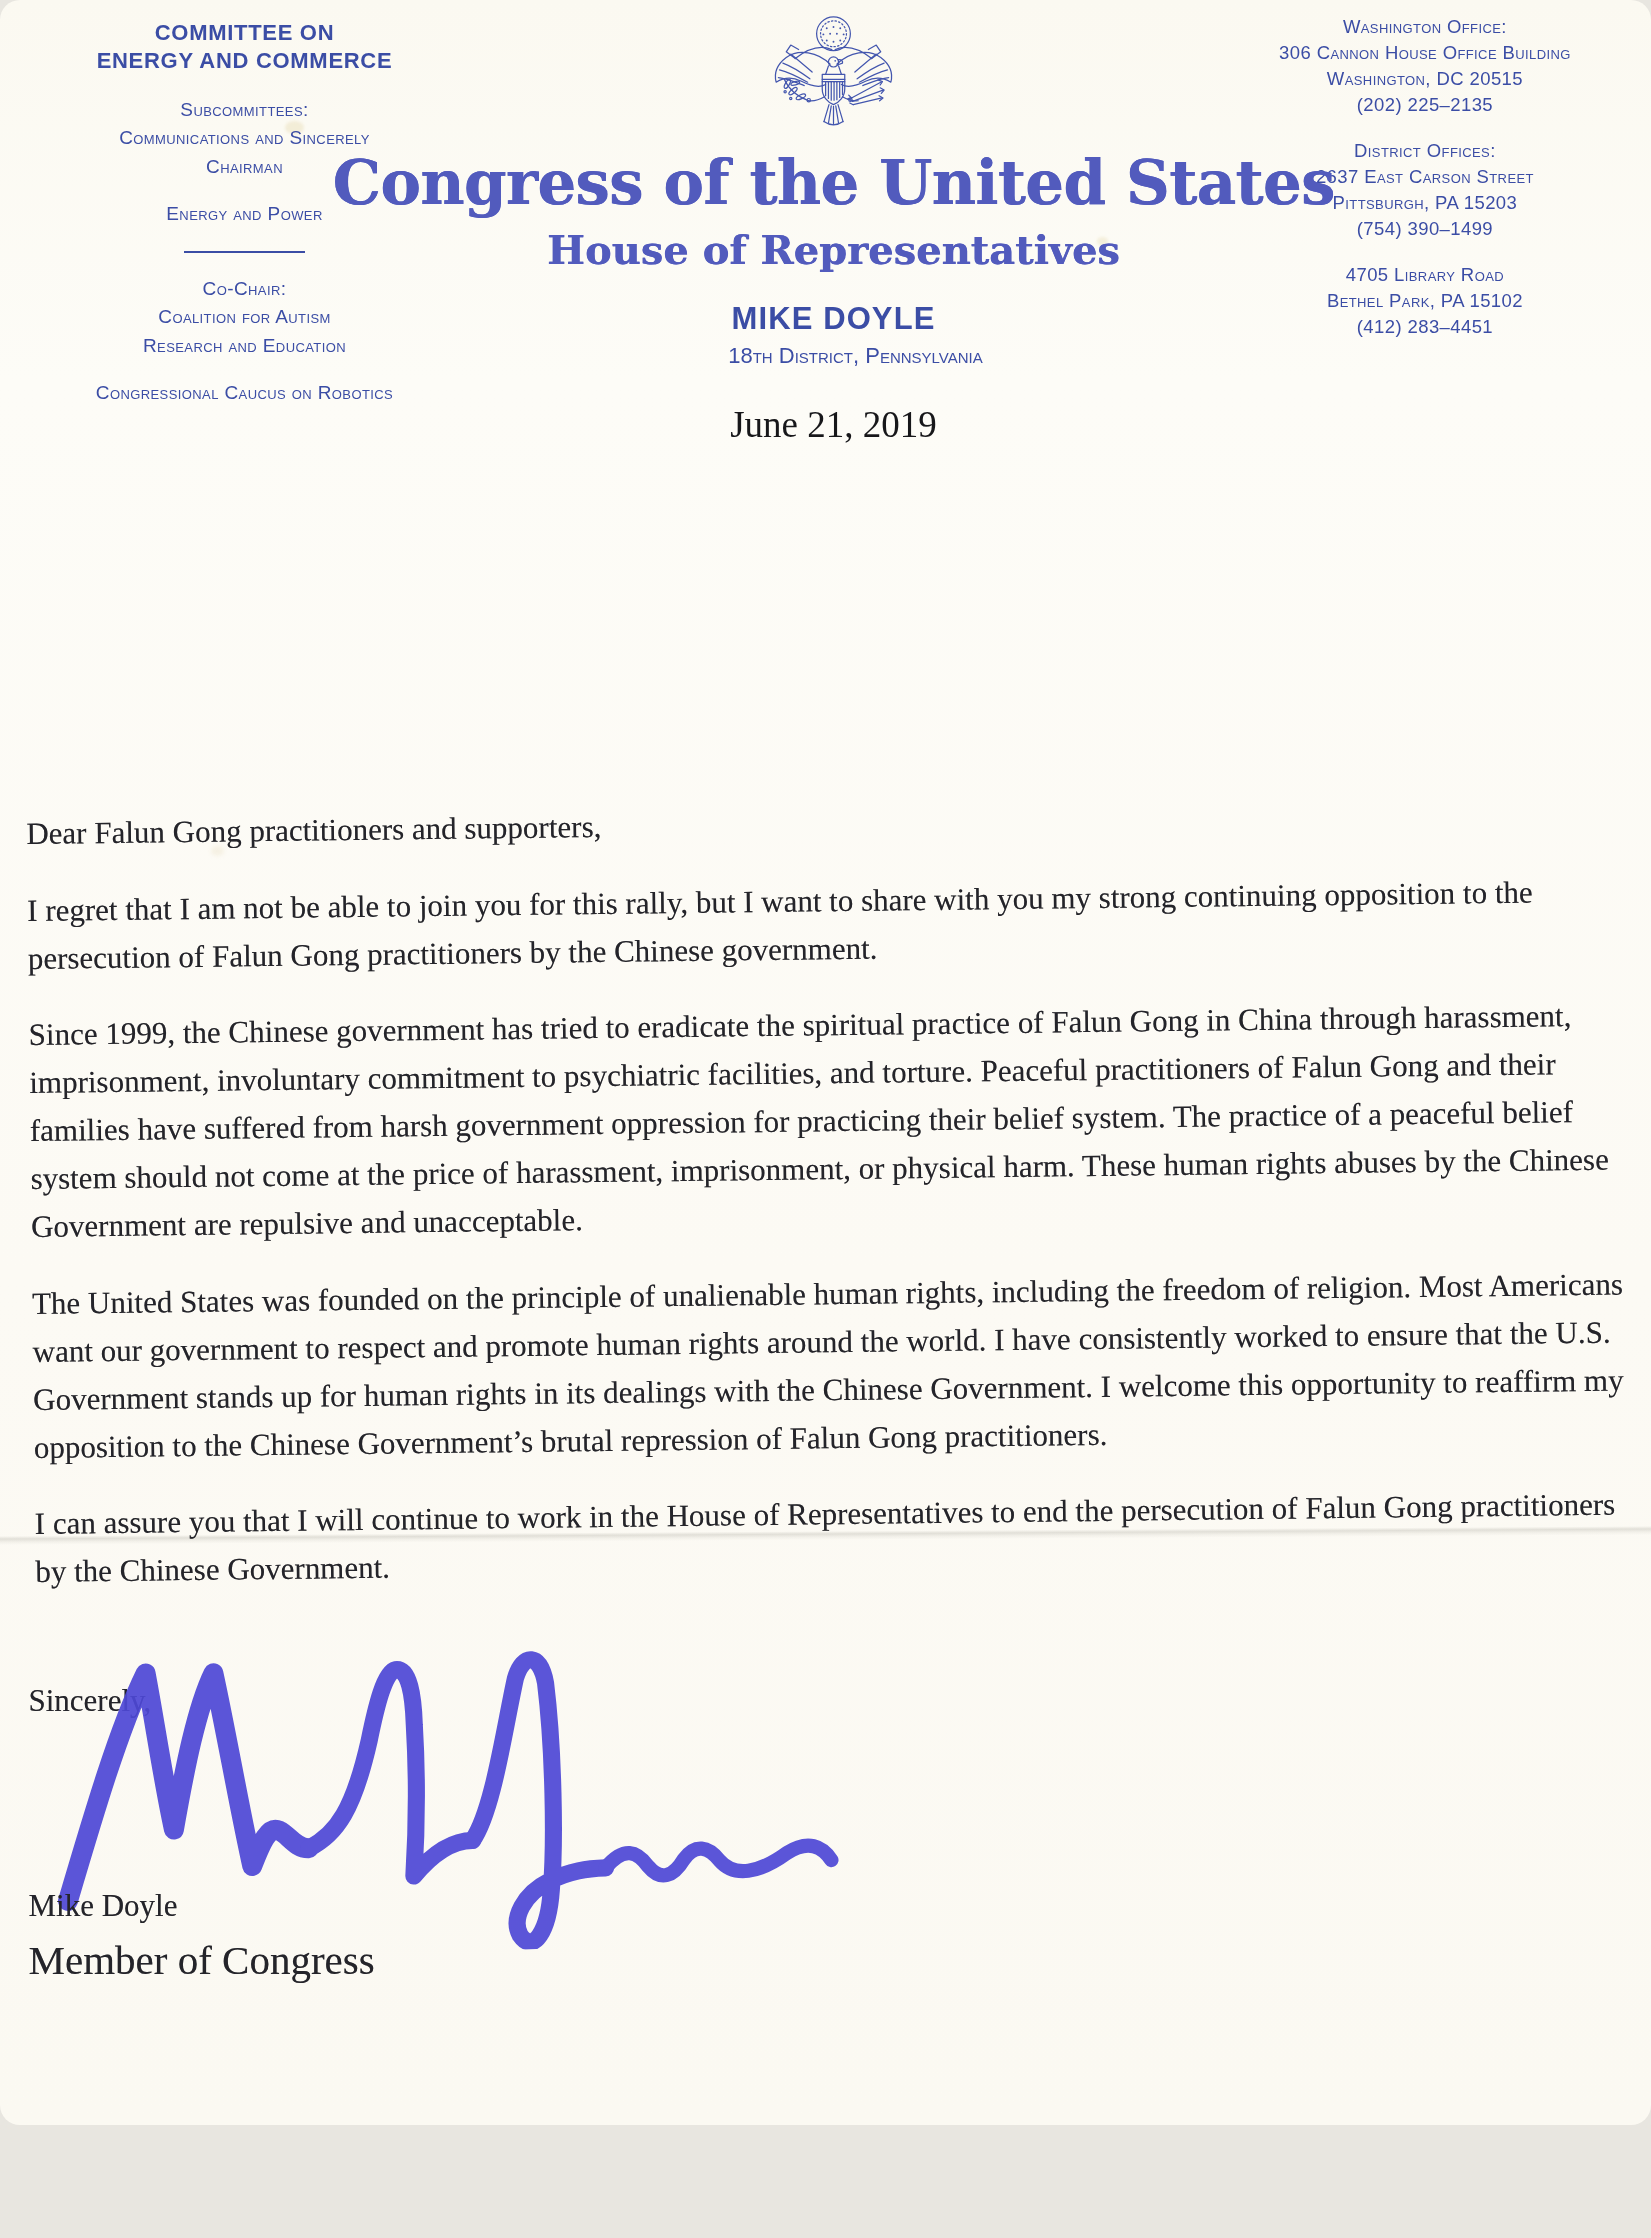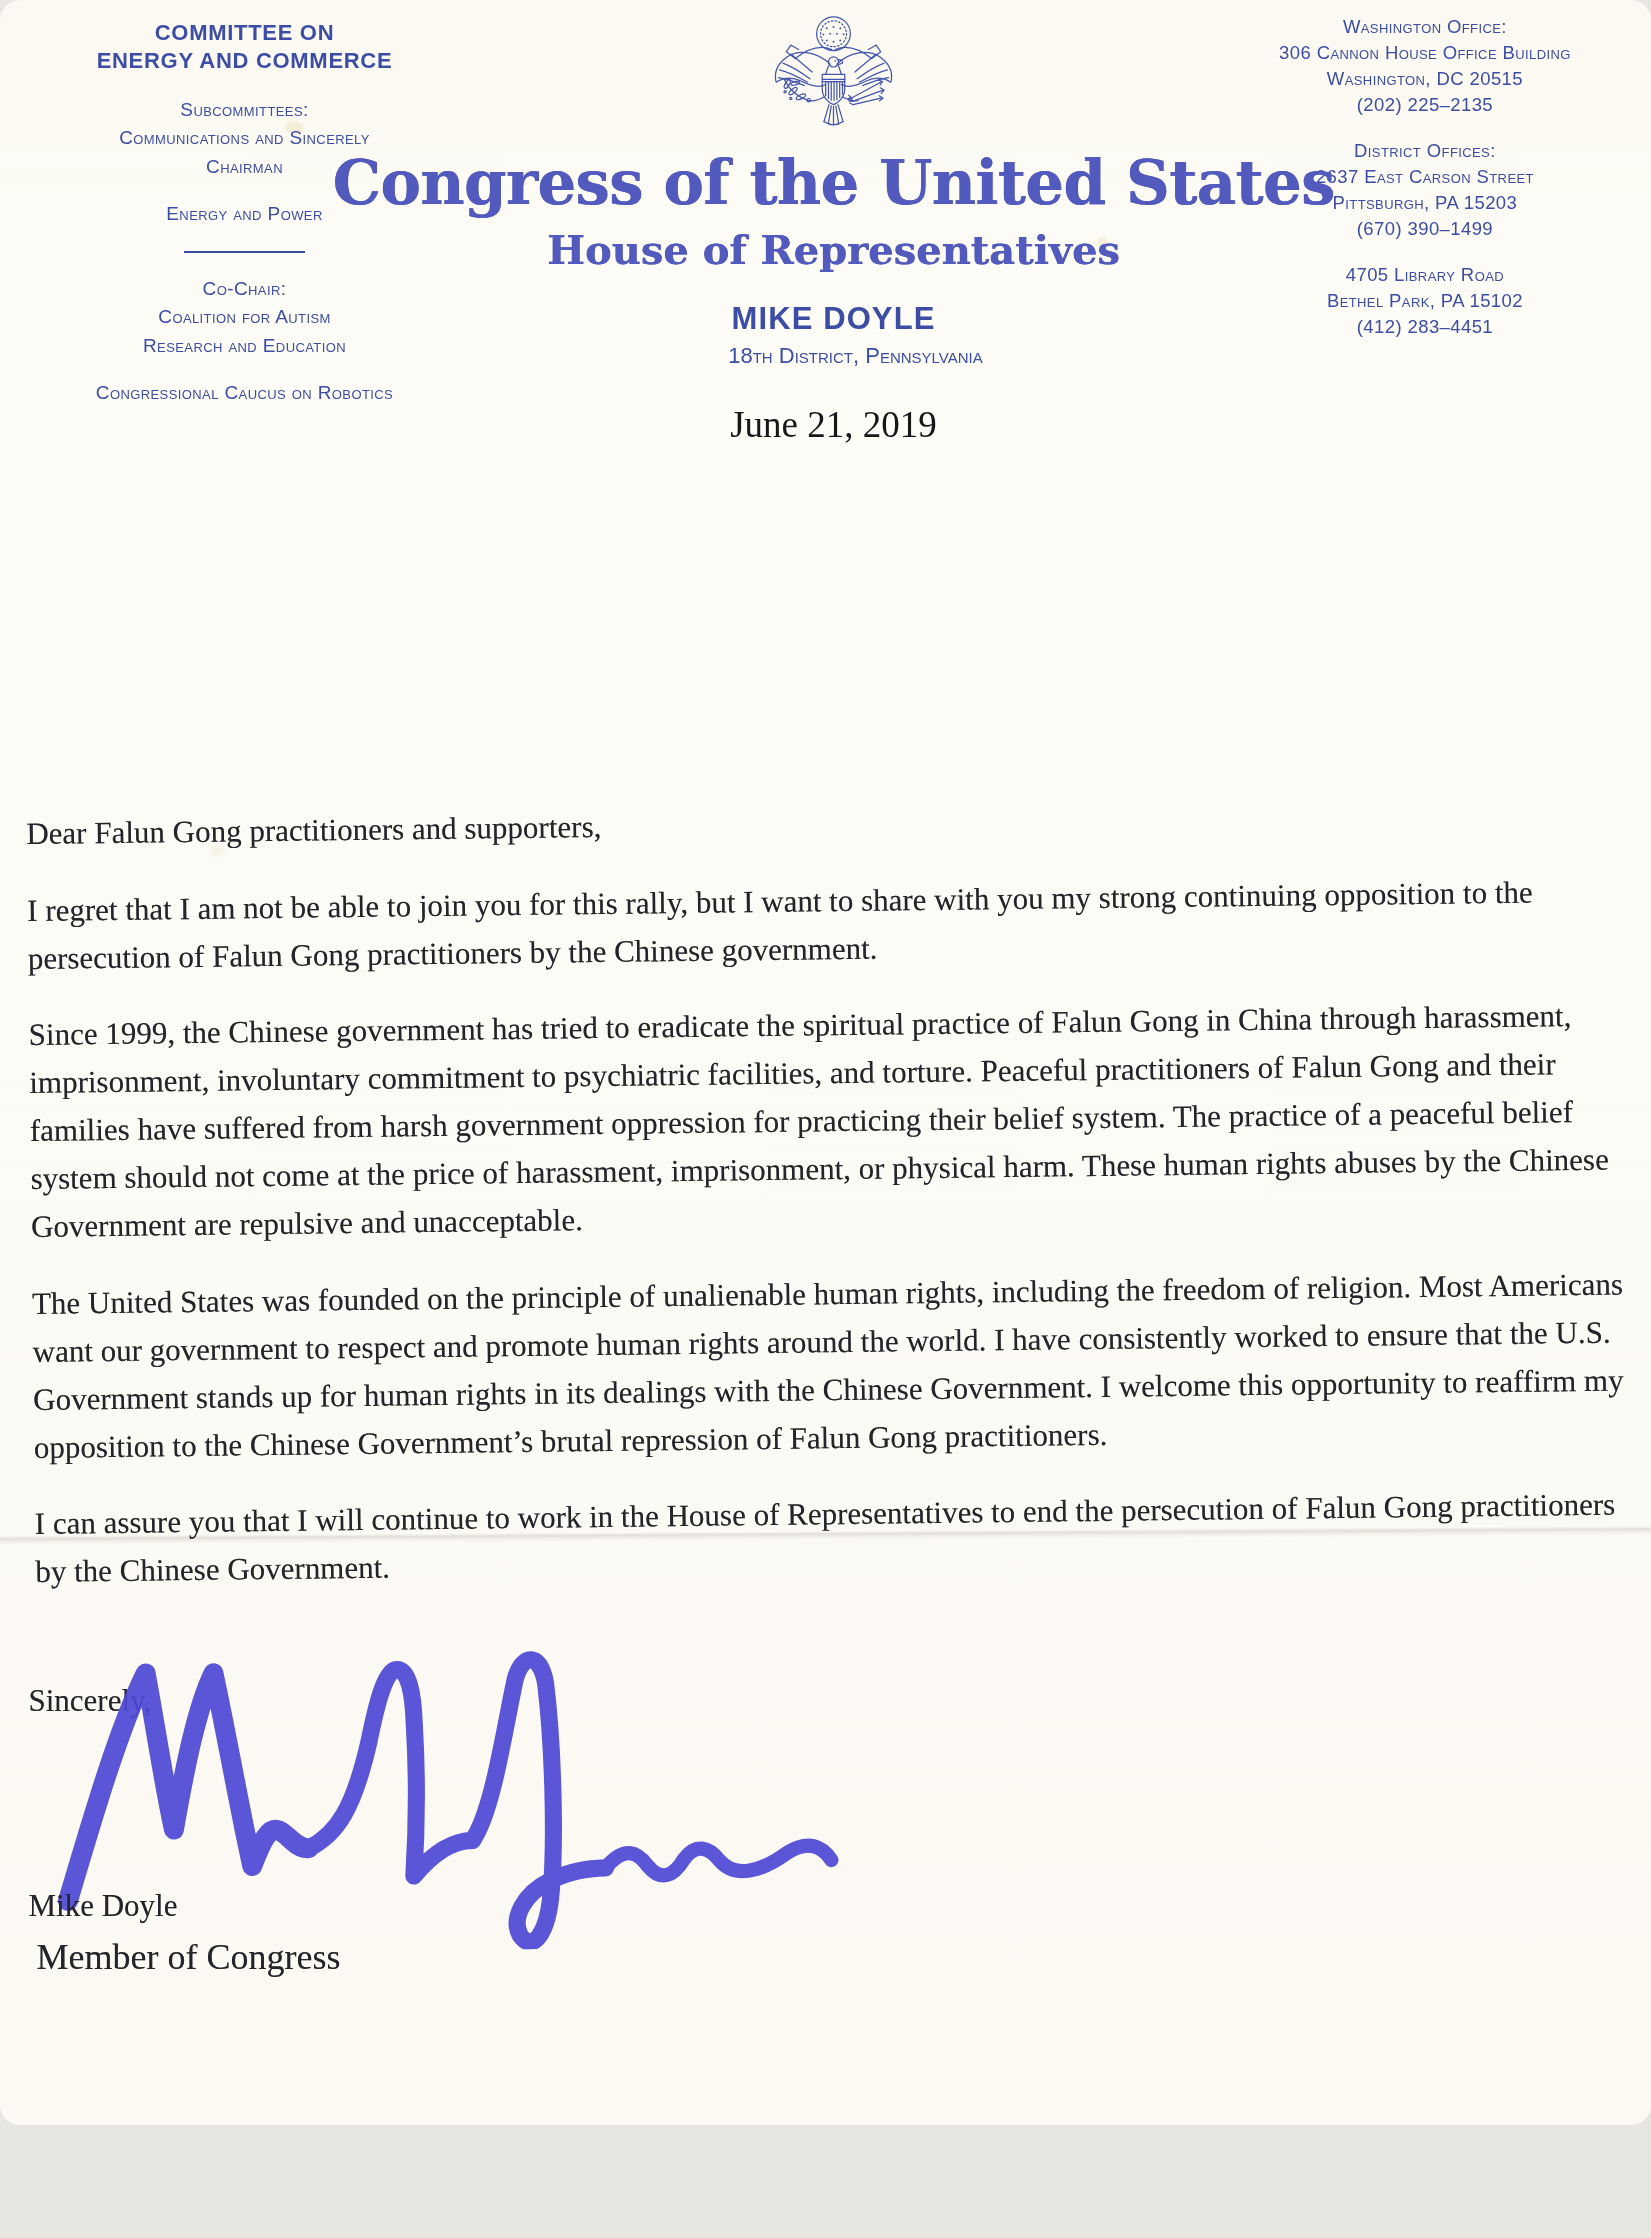--- a/index.html
+++ b/index.html
@@ -39,21 +39,21 @@
     position:absolute;left:26px;right:24px;top:810px;
     font-family:"Liberation Serif",serif;font-size:31px;line-height:48px;
     color:#24242a;text-shadow:0 0 0.4px rgba(30,30,30,.45);
     transform:rotate(-0.7deg);transform-origin:left top;
   }
   .letter-body p{margin:0 0 28.5px 0;}
   
   .closing{position:absolute;left:28.5px;top:1683px;font-family:"Liberation Serif",serif;font-size:31px;color:#24242a;text-shadow:0 0 0.4px rgba(30,30,30,.45);}
   .signature-svg{position:absolute;left:36px;top:1638px;transform:rotate(-2deg);}
   .signer-name{position:absolute;left:28.5px;top:1888px;font-family:"Liberation Serif",serif;font-size:31px;color:#24242a;text-shadow:0 0 0.4px rgba(30,30,30,.45);}
-  .signer-title{position:absolute;left:28.5px;top:1936px;font-family:"Liberation Serif",serif;font-size:36px;color:#24242a;text-shadow:0 0 0.4px rgba(30,30,30,.45);margin-left:8px;}
+  .signer-title{position:absolute;left:28.5px;top:1936px;font-family:"Liberation Serif",serif;font-size:41px;color:#24242a;text-shadow:0 0 0.4px rgba(30,30,30,.45);}
   
   .contact-label{position:absolute;left:63px;top:2139px;font-size:24px;font-weight:700;color:#3042a0;}
   .contact-url{position:absolute;left:18.5px;top:2173px;font-size:27px;font-weight:500;color:#3042a0;}
   .recycled{position:absolute;left:803px;top:2176px;font-size:18.5px;letter-spacing:0.7px;color:#5e68a9;}
   
   .crease{position:absolute;left:0;top:1531px;width:100%;height:8.6px;
     background:linear-gradient(180deg,transparent,rgba(120,118,105,.20),rgba(160,158,145,.10),transparent);
     transform:rotate(-0.35deg);}
   .smudge{position:absolute;border-radius:50%;pointer-events:none;}
   .smudge.a{left:285px;top:121px;width:18.5px;height:13px;background:rgba(205,180,90,.18);filter:blur(1.4px);}
@@ -88,21 +88,21 @@
     <div class="addr-group">
       <div class="sc">Washington Office:</div>
       <div class="sc">306 Cannon House Office Building</div>
       <div class="sc">Washington, DC 20515</div>
       <div class="sc">(202) 225–2135</div>
     </div>
     <div class="addr-group">
       <div class="sc">District Offices:</div>
       <div class="sc">2637 East Carson Street</div>
       <div class="sc">Pittsburgh, PA 15203</div>
-      <div class="sc">(670) 390–1499</div>
+      <div class="sc">(754) 390–1499</div>
     </div>
     <div class="addr-group">
       <div class="sc">4705 Library Road</div>
       <div class="sc">Bethel Park, PA 15102</div>
       <div class="sc">(412) 283–4451</div>
     </div>
   </div>
 
   <div class="lh-center">
     <div class="seal-wrap">

